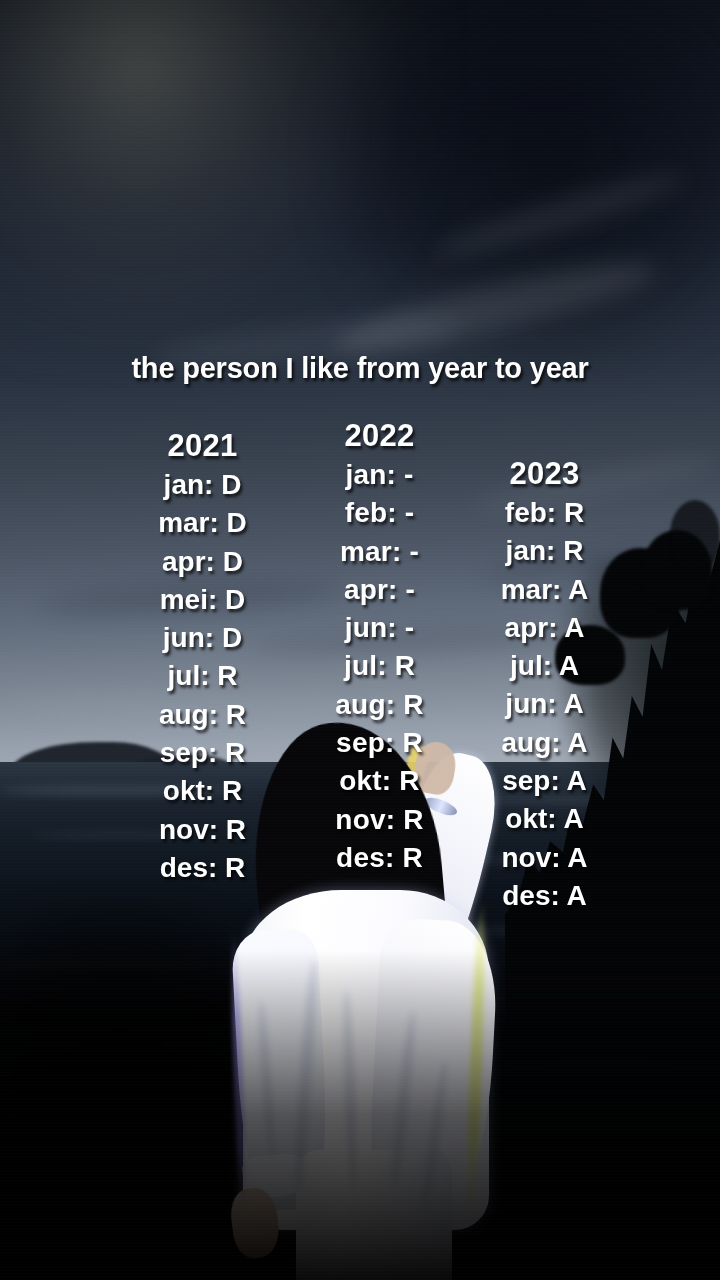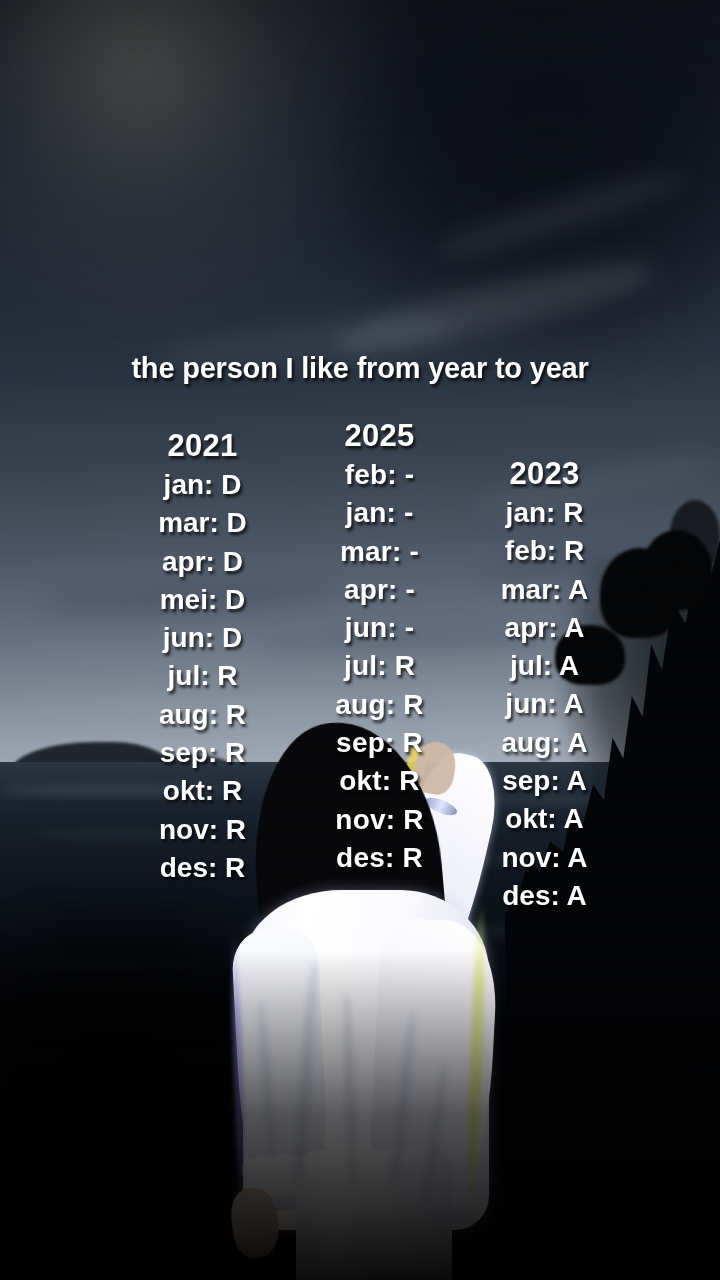--- a/index.html
+++ b/index.html
@@ -479,40 +479,40 @@
             <div class="row">jun: D</div>
             <div class="row">jul: R</div>
             <div class="row">aug: R</div>
             <div class="row">sep: R</div>
             <div class="row">okt: R</div>
             <div class="row">nov: R</div>
             <div class="row">des: R</div>
           </div>
       </div>
       <div class="col col-2">
-        <div class="year">2025</div>
+        <div class="year">2022</div>
         <div class="rows">
+            <div class="row">jan: -</div>
             <div class="row">feb: -</div>
-            <div class="row">jan: -</div>
             <div class="row">mar: -</div>
             <div class="row">apr: -</div>
             <div class="row">jun: -</div>
             <div class="row">jul: R</div>
             <div class="row">aug: R</div>
             <div class="row">sep: R</div>
             <div class="row">okt: R</div>
             <div class="row">nov: R</div>
             <div class="row">des: R</div>
           </div>
       </div>
       <div class="col col-3">
         <div class="year">2023</div>
         <div class="rows">
+            <div class="row">feb: R</div>
             <div class="row">jan: R</div>
-            <div class="row">feb: R</div>
             <div class="row">mar: A</div>
             <div class="row">apr: A</div>
             <div class="row">jul: A</div>
             <div class="row">jun: A</div>
             <div class="row">aug: A</div>
             <div class="row">sep: A</div>
             <div class="row">okt: A</div>
             <div class="row">nov: A</div>
             <div class="row">des: A</div>
           </div>

